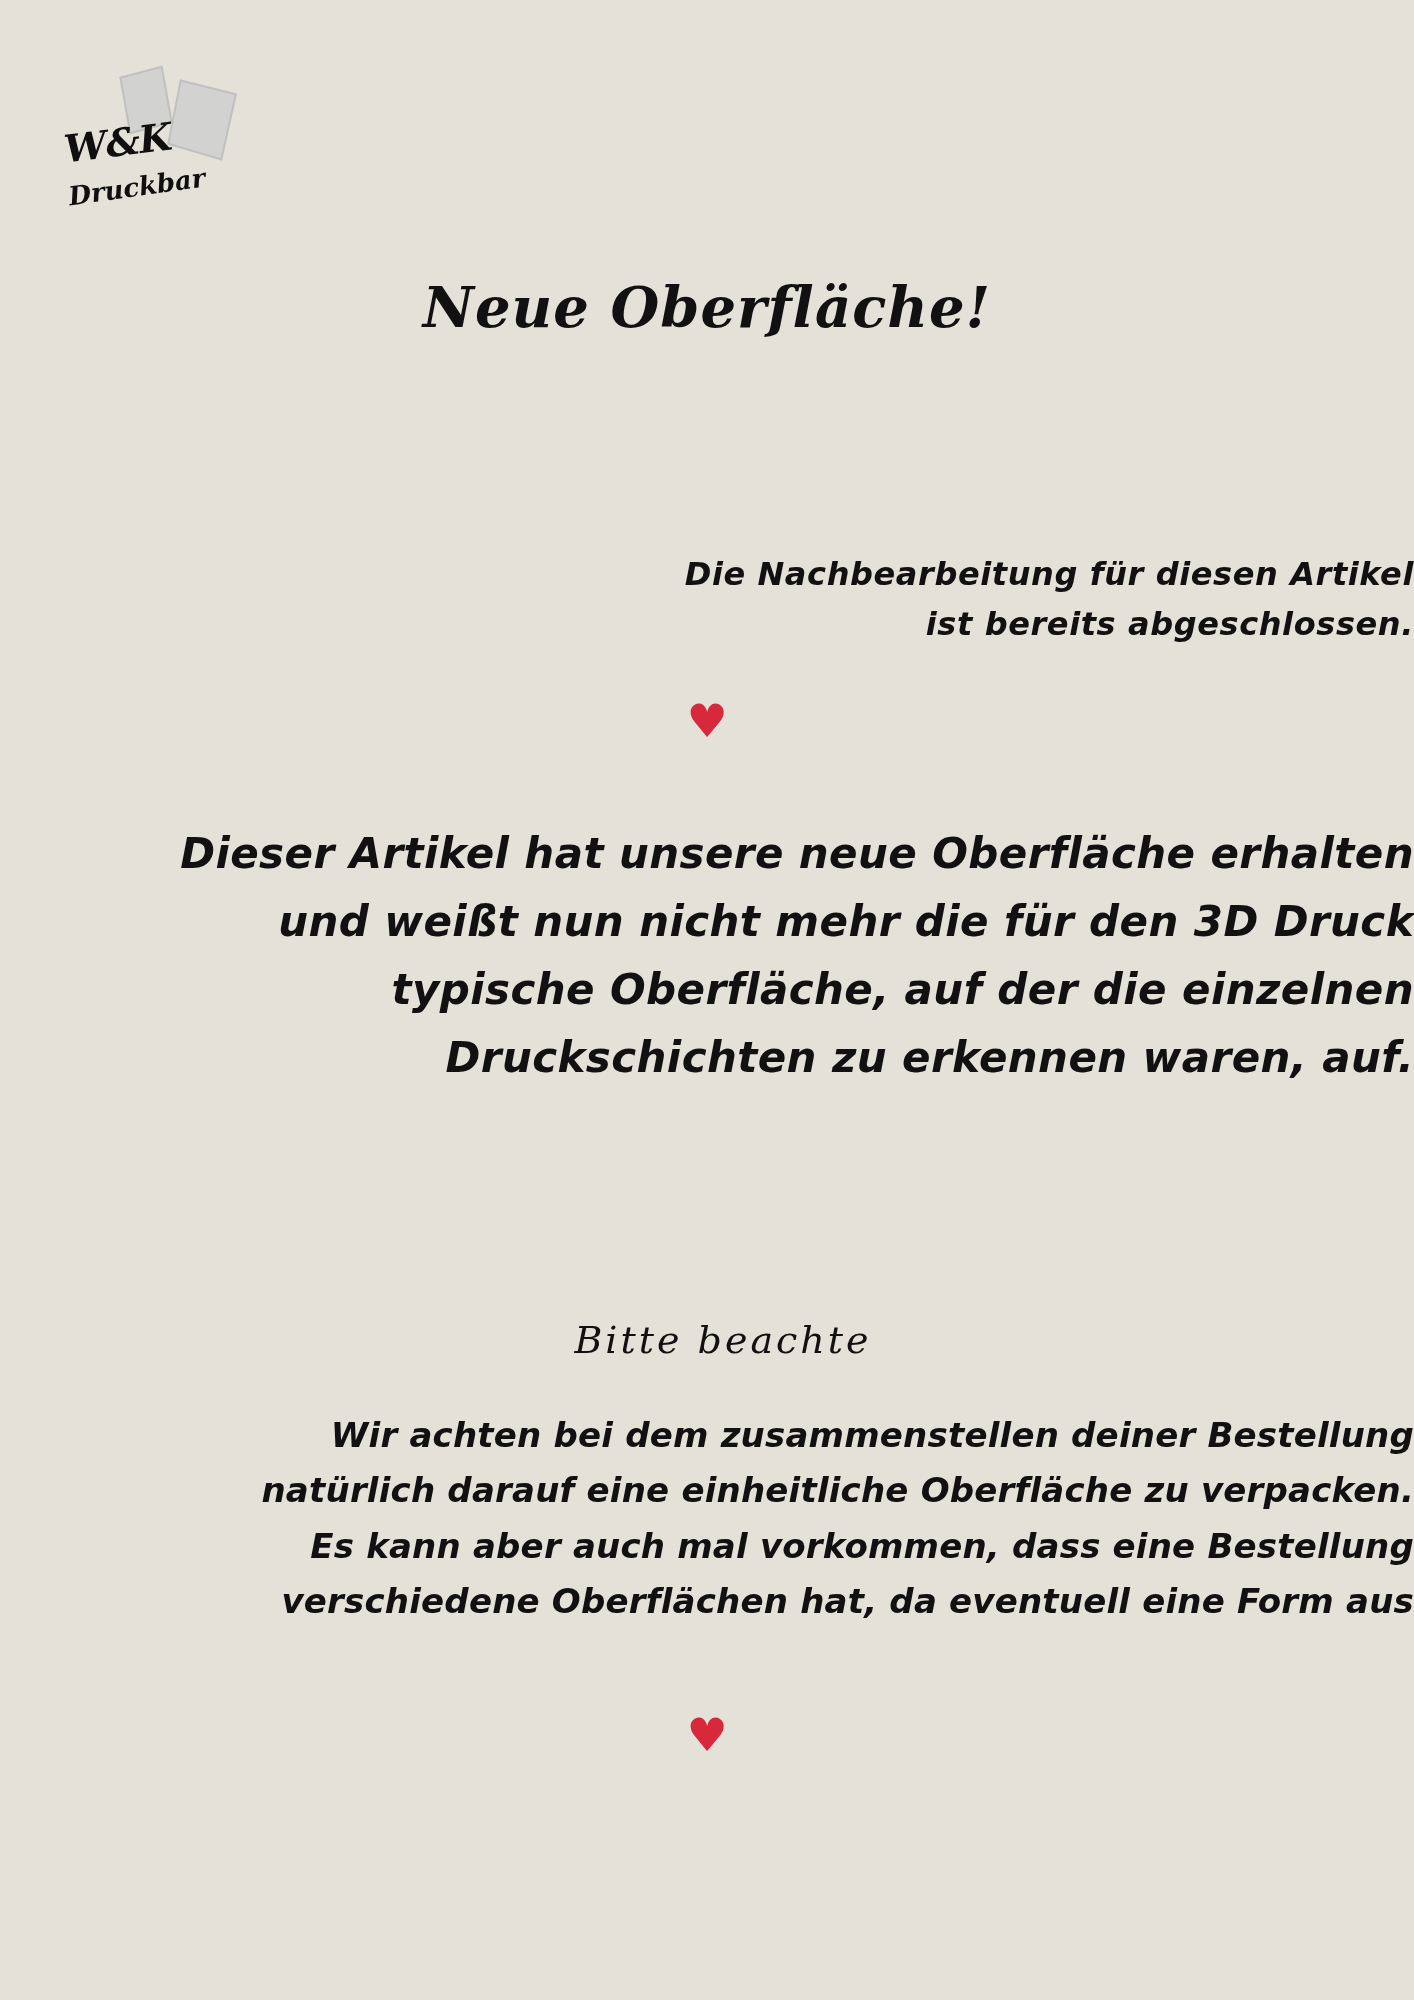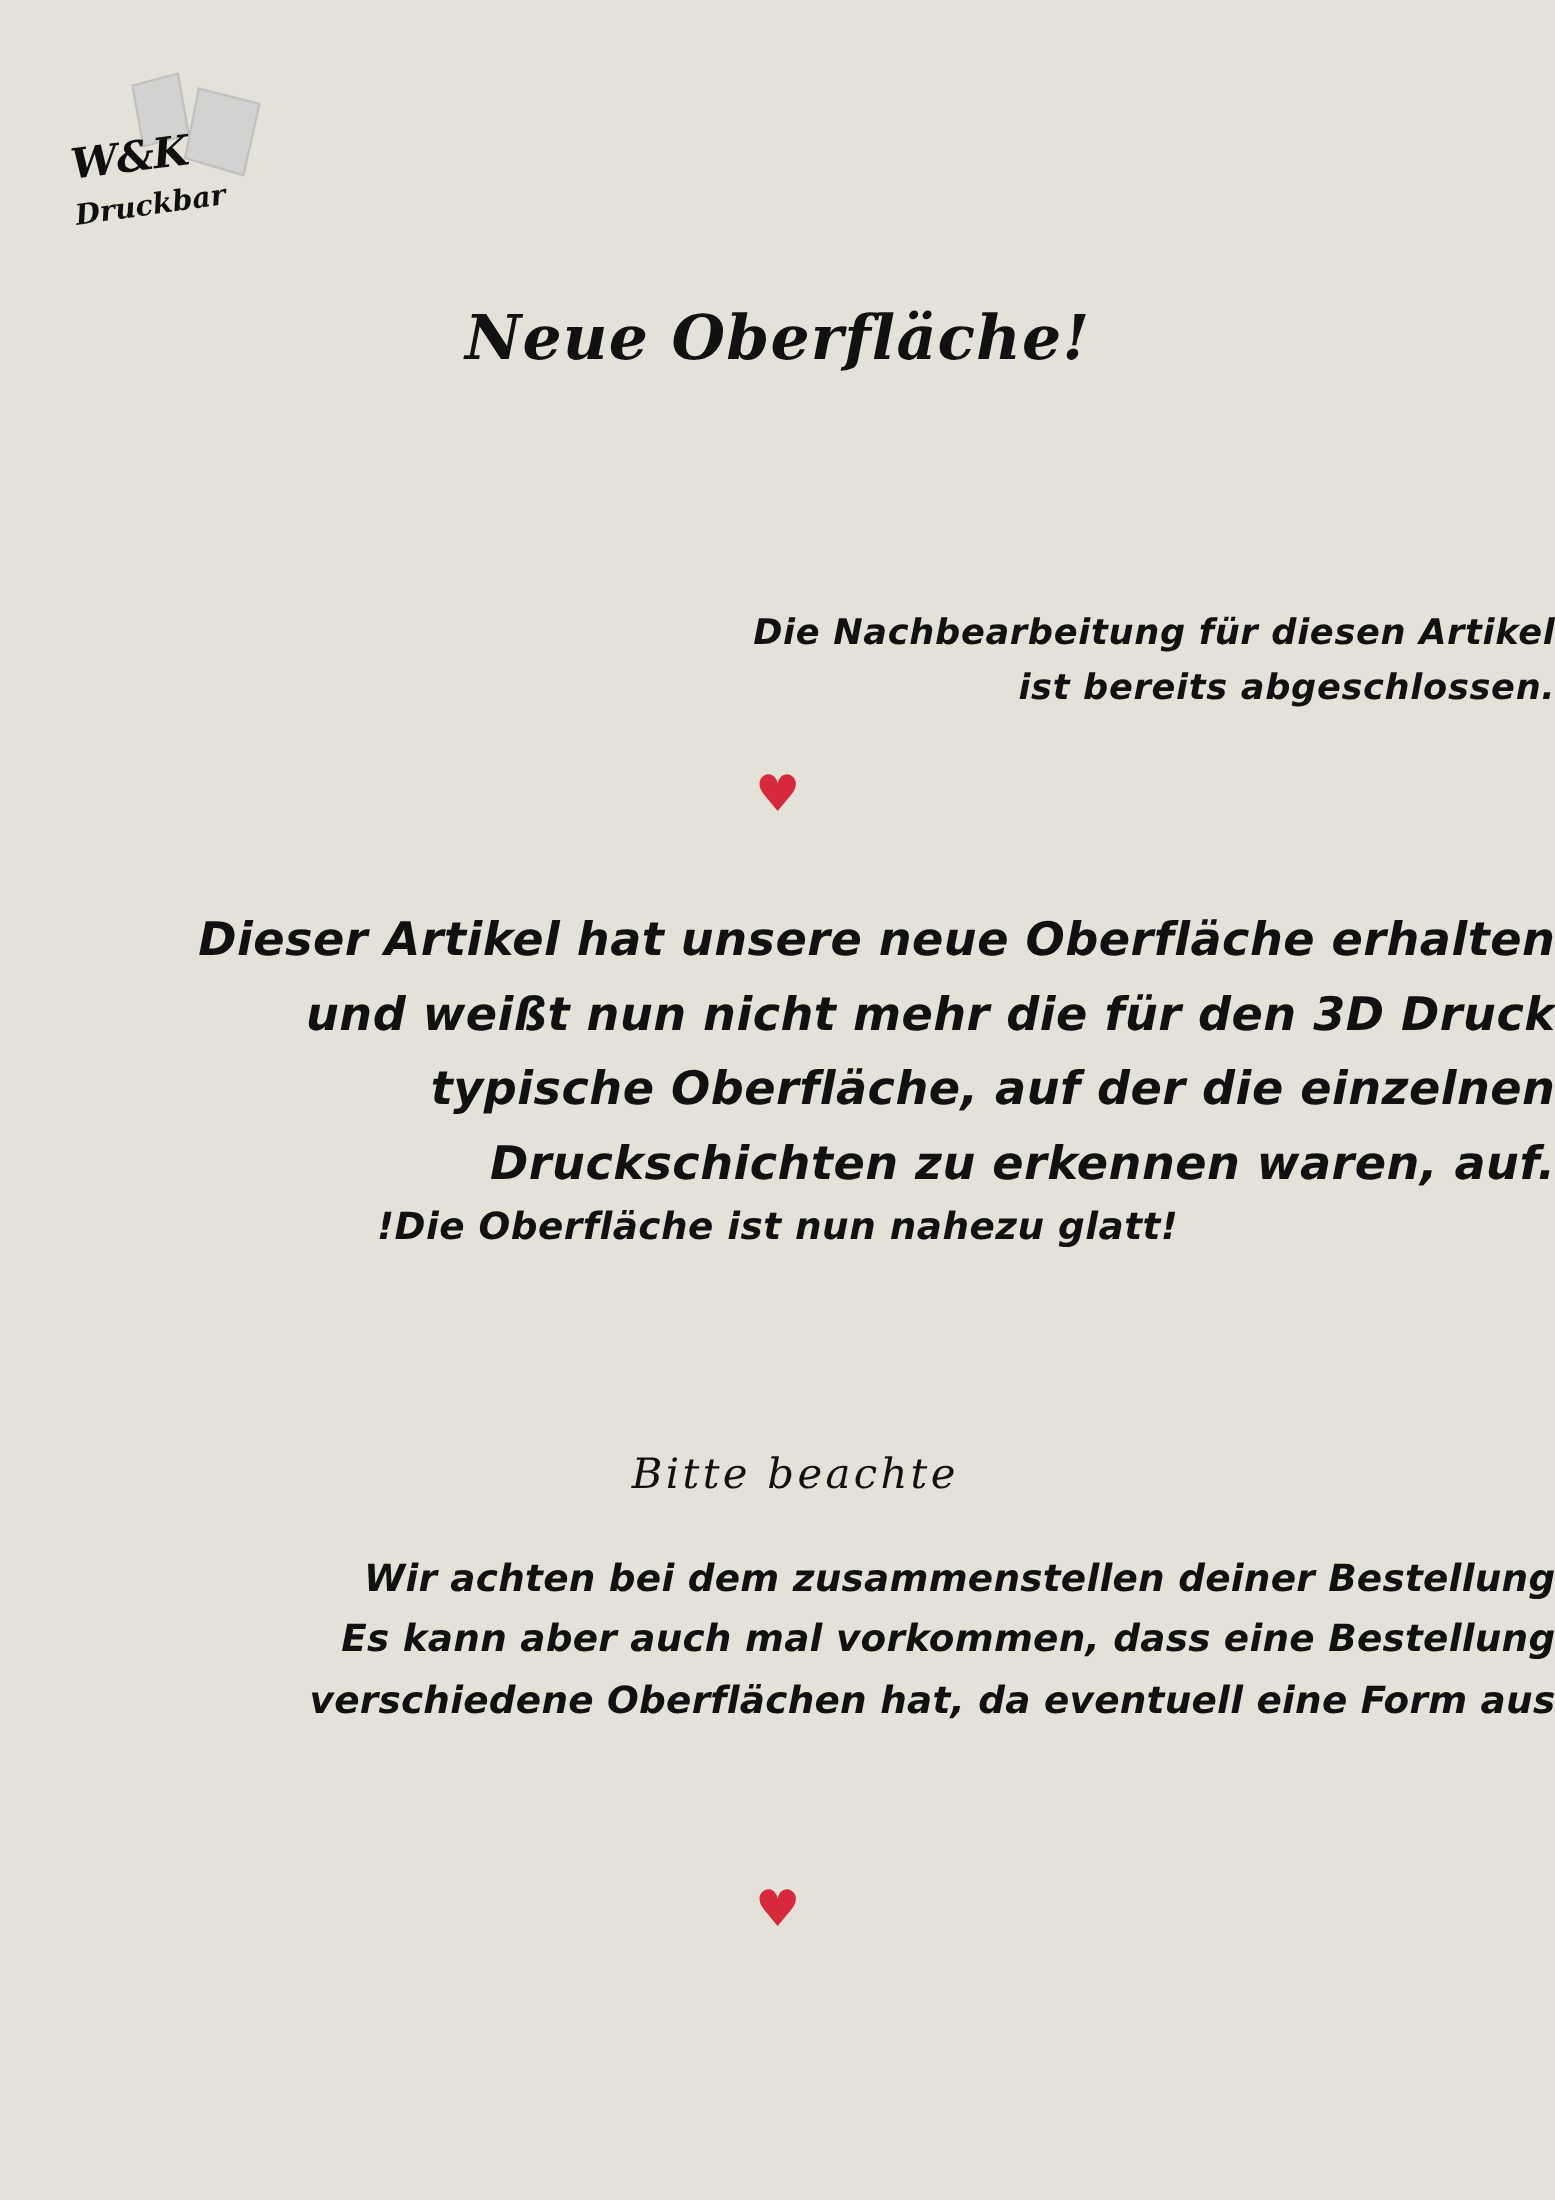--- a/index.html
+++ b/index.html
@@ -162,25 +162,25 @@
 
   <div class="heart heart-1">♥</div>
 
   <div class="block para-main">
     <span class="nowrap-line">Dieser Artikel hat unsere neue Oberfläche erhalten</span>
     <span class="nowrap-line">und weißt nun nicht mehr die für den 3D Druck</span>
     <span class="nowrap-line">typische Oberfläche, auf der die einzelnen</span>
     <span class="nowrap-line">Druckschichten zu erkennen waren, auf.</span>
   </div>
 
-  <div class="block para-smooth">!Die Oberfläche ist nun nahezu glatt!</div>
 
   <div class="block subheading">Bitte beachte</div>
 
   <div class="block para-note">
     <span class="nowrap-line">Wir achten bei dem zusammenstellen deiner Bestellung</span>
+    <span class="nowrap-line">natürlich darauf eine einheitliche Oberfläche zu verpacken.</span>
     <span class="nowrap-line">Es kann aber auch mal vorkommen, dass eine Bestellung</span>
     <span class="nowrap-line">verschiedene Oberflächen hat, da eventuell eine Form aus</span>
   </div>
 
   <div class="heart heart-2">♥</div>
 
 </div>
 
 </body></html>

